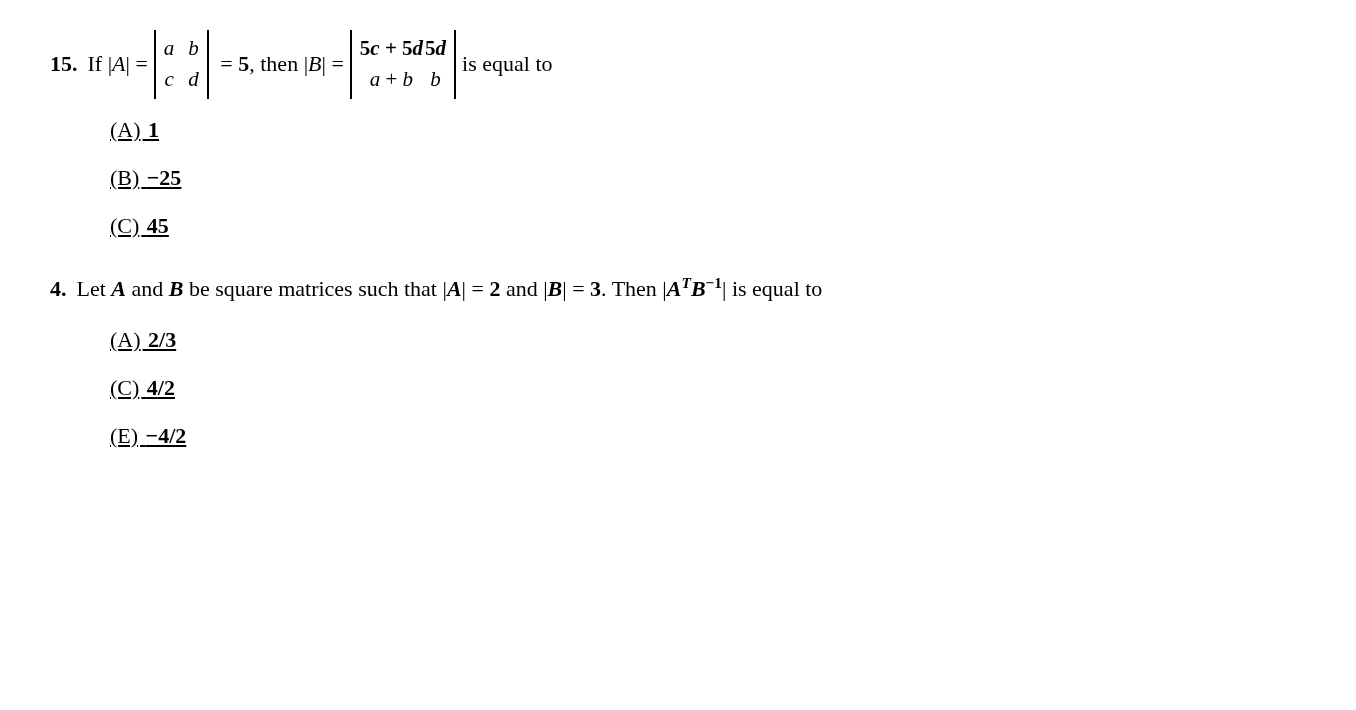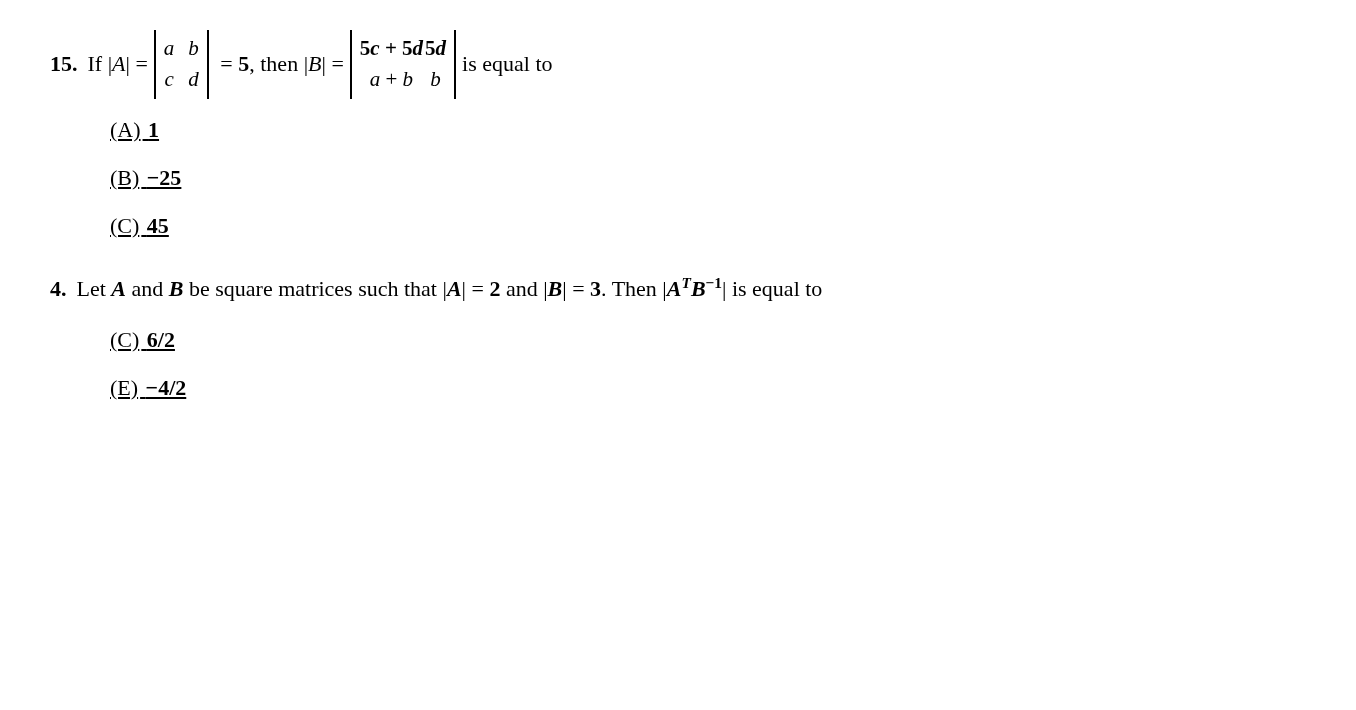--- a/index.html
+++ b/index.html
@@ -113,21 +113,25 @@
 <div class="question-block" style="margin-top: 30px;">
   <div class="question-line q16-text">
     <span class="question-number">4.</span>
     <span>
       Let <span class="math-text"><strong>A</strong></span> and <span class="math-text"><strong>B</strong></span> be square matrices such that |<span class="math-text"><strong>A</strong></span>| = <strong>2</strong> and |<span class="math-text"><strong>B</strong></span>| = <strong>3</strong>. Then |<span class="math-text"><strong>A</strong></span><sup><span class="math-text"><strong>T</strong></span></sup><span class="math-text"><strong>B</strong></span><sup><strong>−1</strong></sup>| is equal to
     </span>
   </div>
 
   <div class="options-list">
     <div class="option">
+      <span class="option-label">(A)</span>
+      <strong>2/3</strong>
+    </div>
+    <div class="option">
       <span class="option-label">(C)</span>
-      <strong>6/2</strong>
+      <strong>4/2</strong>
     </div>
     <div class="option">
       <span class="option-label">(E)</span>
       <strong>−4/2</strong>
     </div>
   </div>
 </div>
 
 </body></html>

